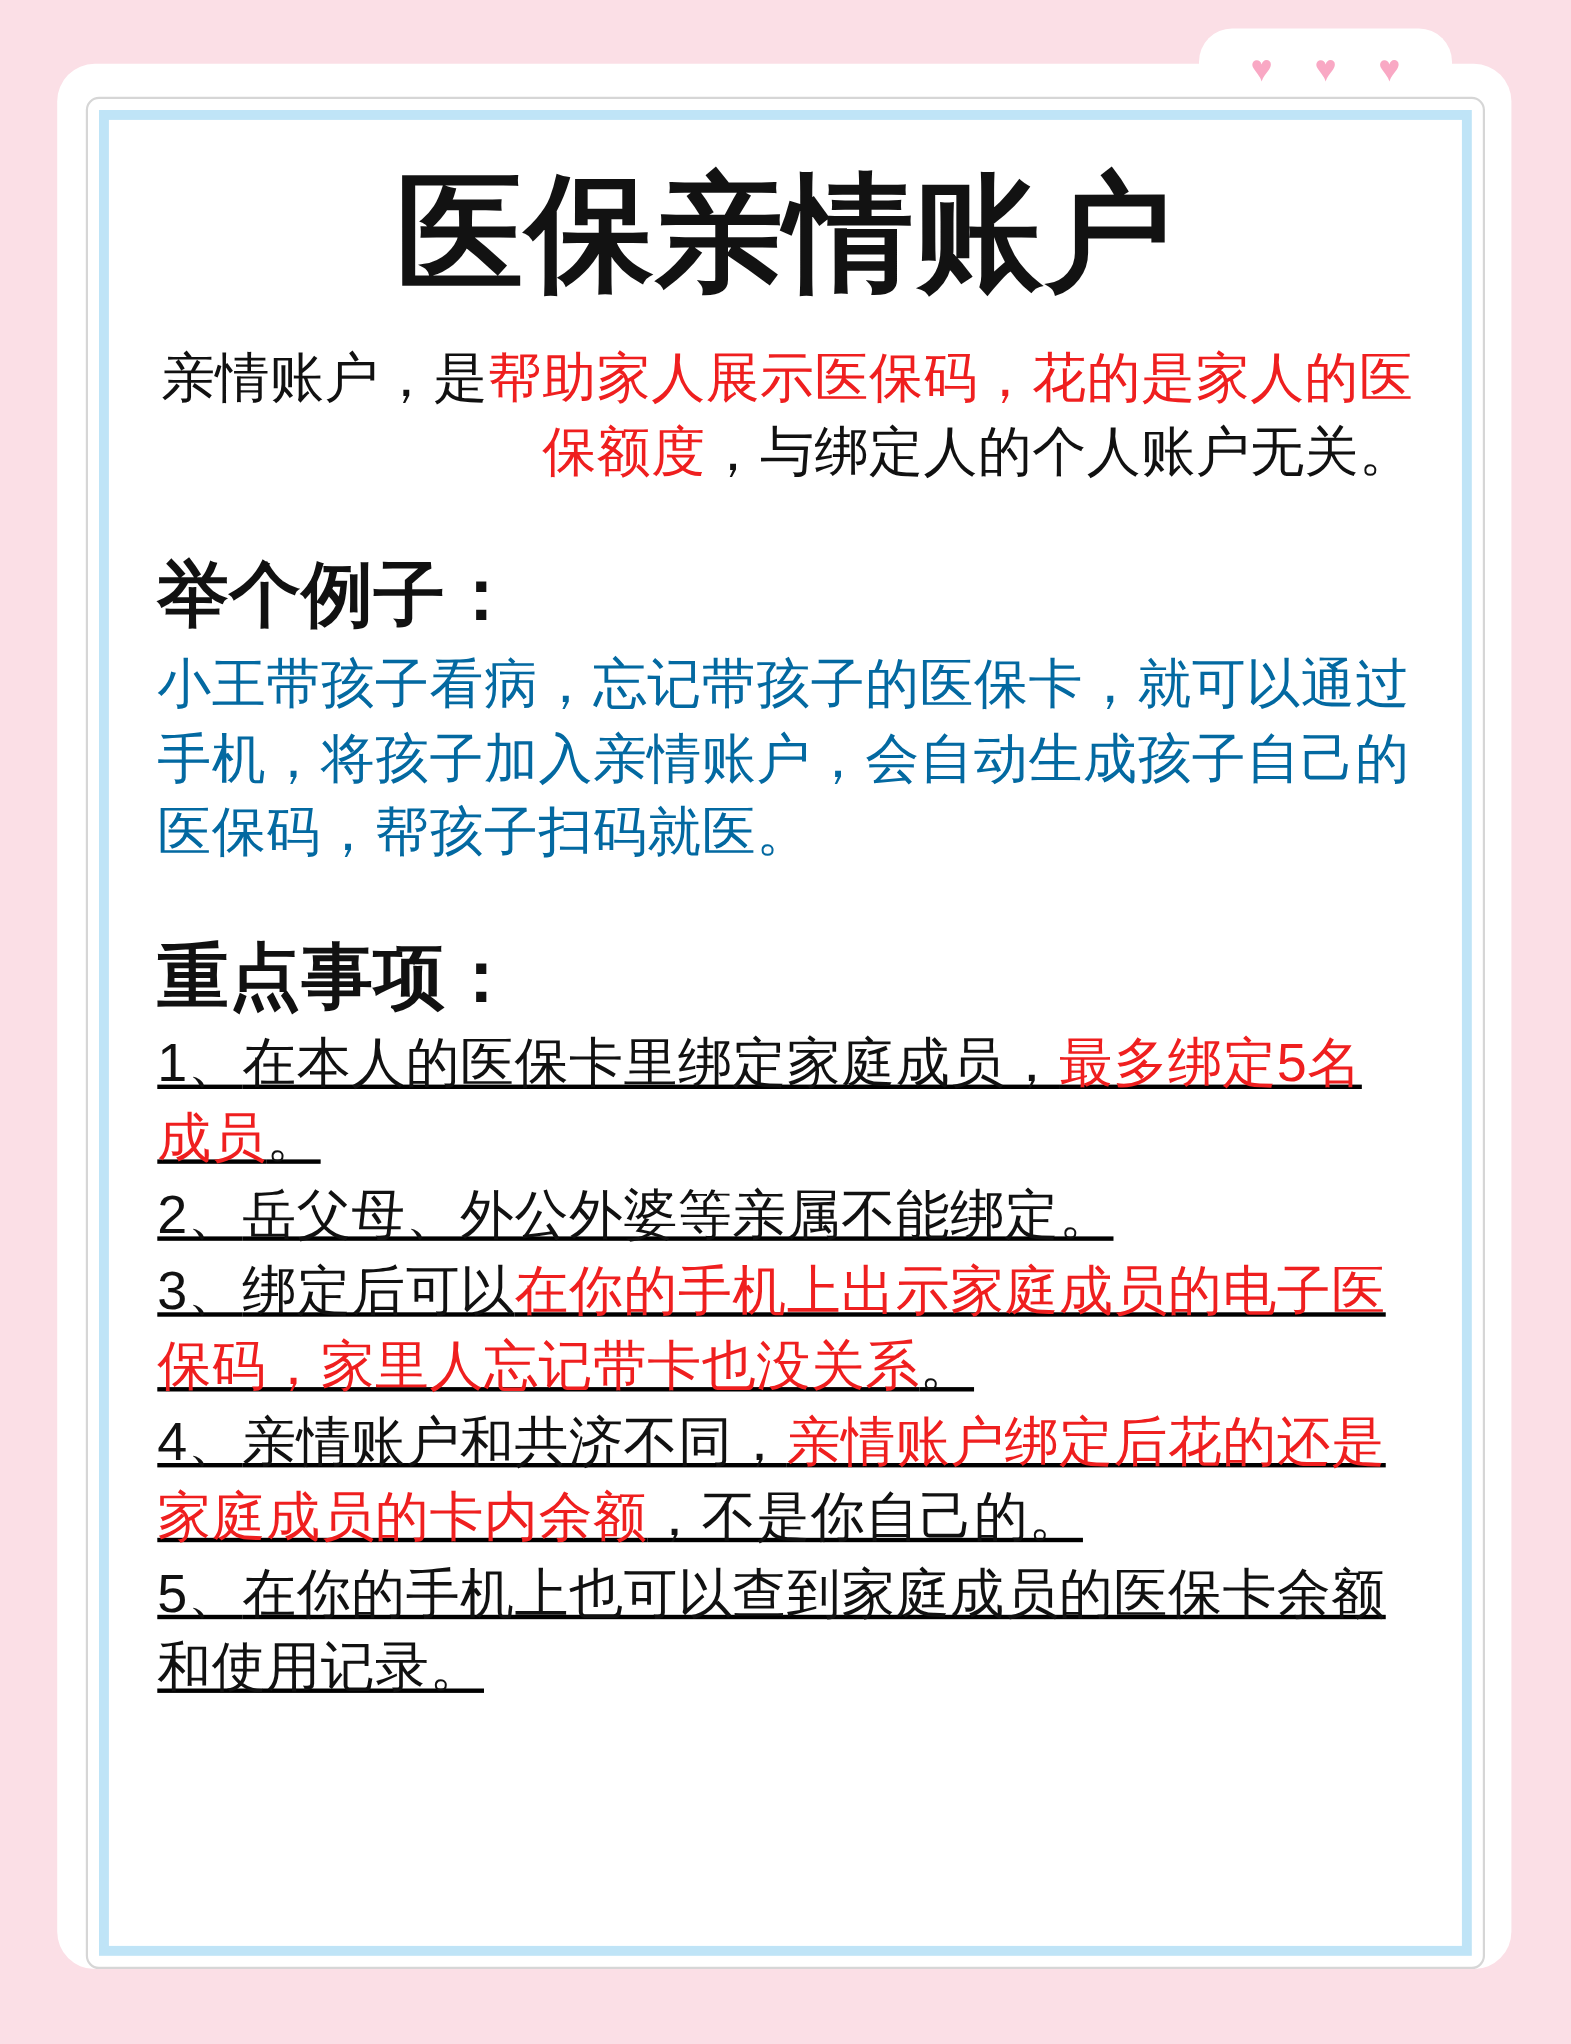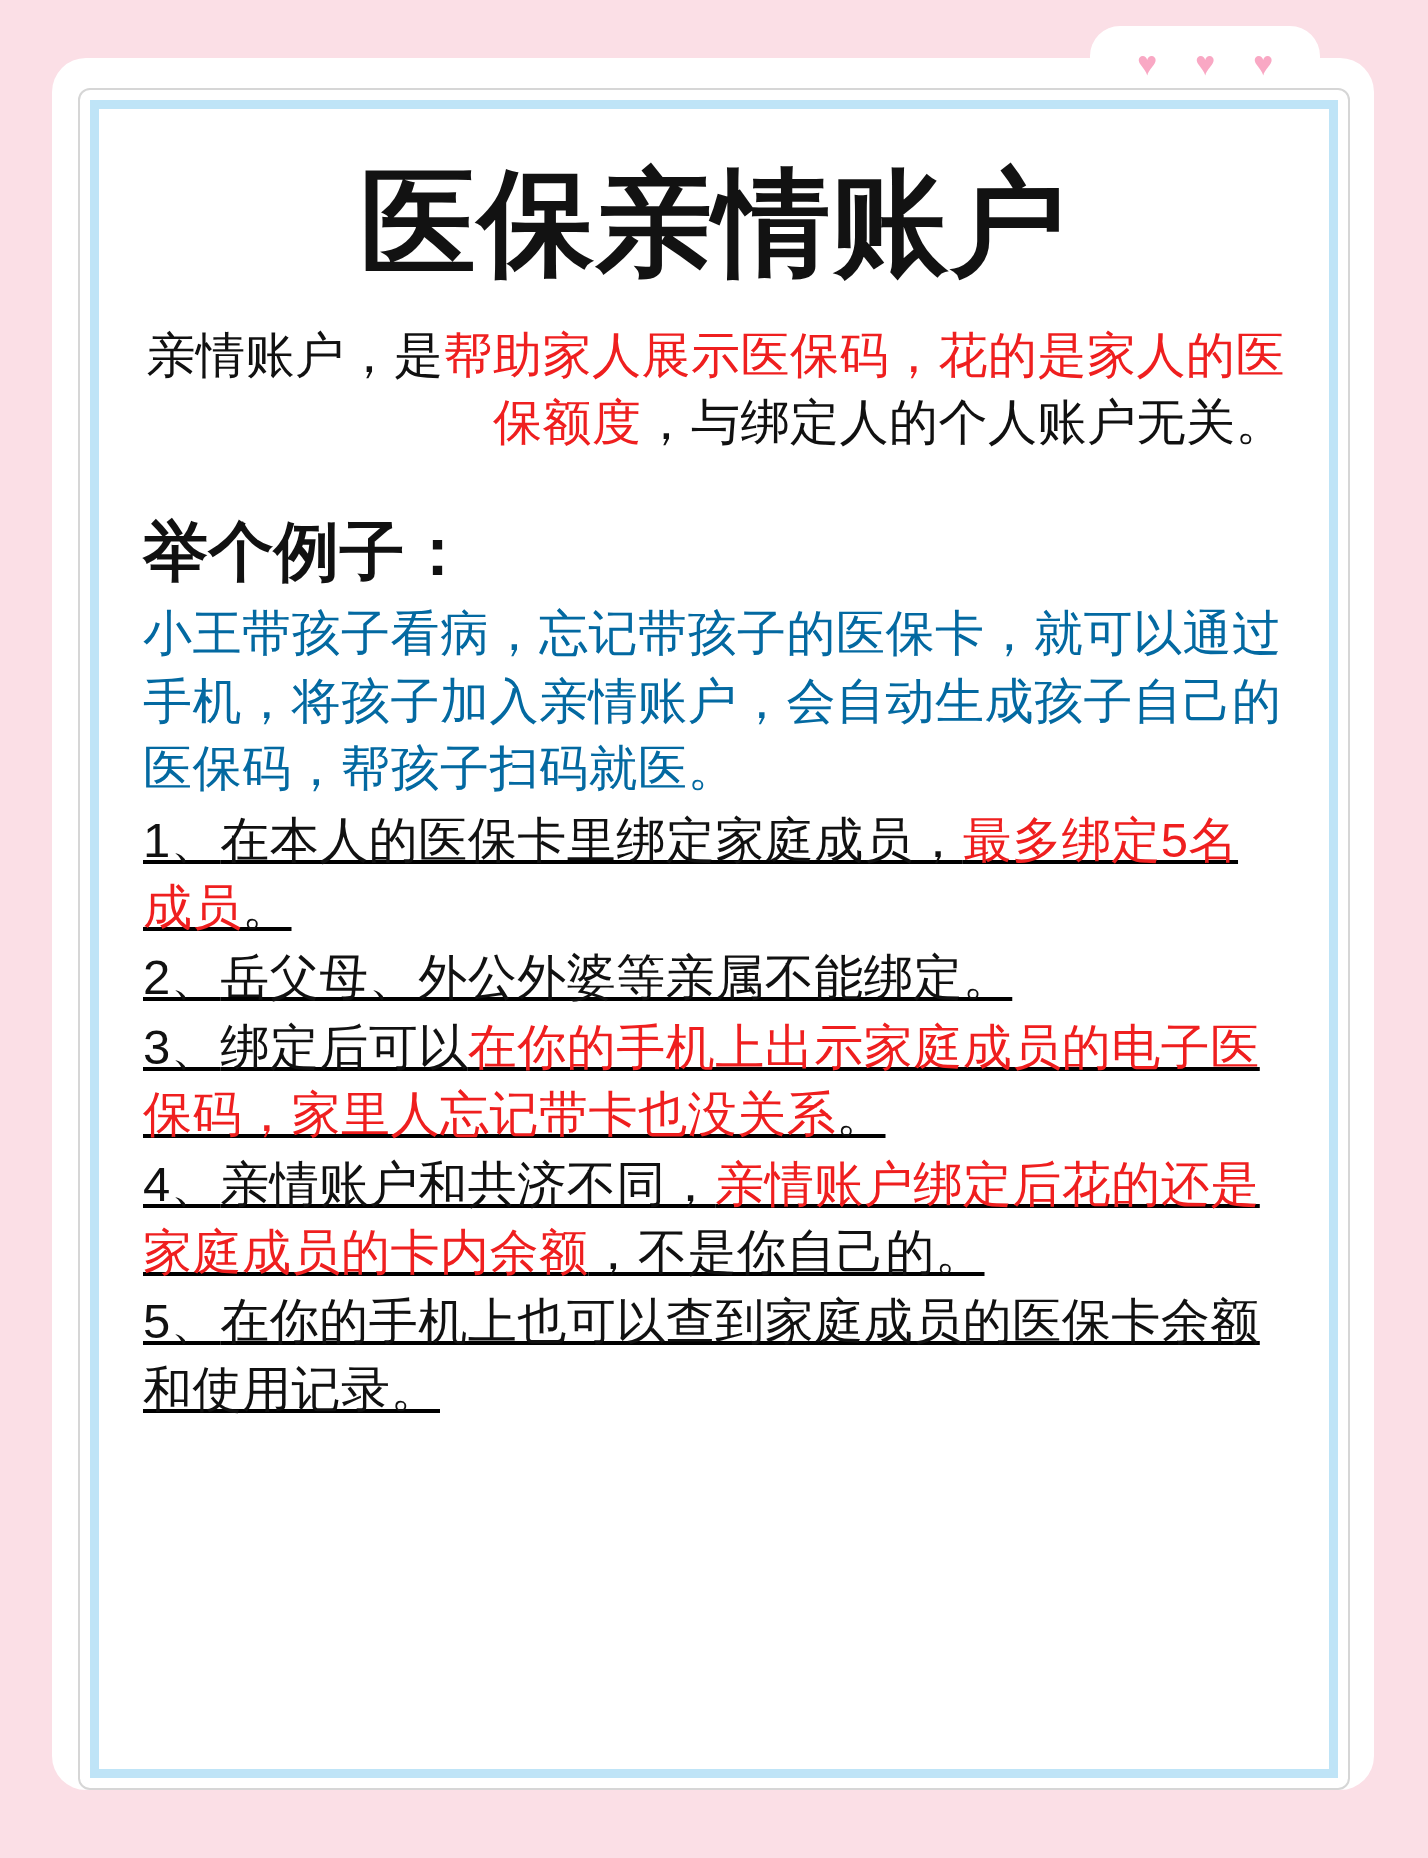--- a/index.html
+++ b/index.html
@@ -79,21 +79,21 @@
     top: 100px;
     width: 1248px;
     height: 1678px;
     border: 9px solid #bfe4f7;
     background: #ffffff;
     box-sizing: border-box;
     overflow: hidden;
   }
 
   .content-inner {
-    padding: 52px 44px 0 44px;
+    padding: 41px 44px 0 44px;
   }
 
   h1.title {
     margin: 0;
     padding: 0;
     text-align: center;
     font-size: 116px;
     line-height: 1.08;
     font-weight: 700;
     letter-spacing: 2px;
@@ -169,20 +169,21 @@
 
       <h1 class="title">医保亲情账户</h1>
 
       <p class="para first">
         <span>亲情账户，是</span><span class="hl">帮助家人展示医保码，花的是家人的医保额度</span><span>，与绑定人的个人账户无关。</span>
       </p>
 
       <p class="section-head">举个例子：</p>
       <p class="body-text">小王带孩子看病，忘记带孩子的医保卡，就可以通过手机，将孩子加入亲情账户，会自动生成孩子自己的医保码，帮孩子扫码就医。</p>
 
+      <p class="section-head">重点事项：</p>
 
       <ul class="list">
         <li>
           <span>1、</span><span>在本人的医保卡里绑定家庭成员，</span><span class="hl">最多绑定5名成员</span><span>。</span>
         </li>
         <li>
           <span>2、</span><span>岳父母、外公外婆等亲属不能绑定。</span><span class="hl"></span><span></span>
         </li>
         <li>
           <span>3、</span><span>绑定后可以</span><span class="hl">在你的手机上出示家庭成员的电子医保码，家里人忘记带卡也没关系</span><span>。</span>

